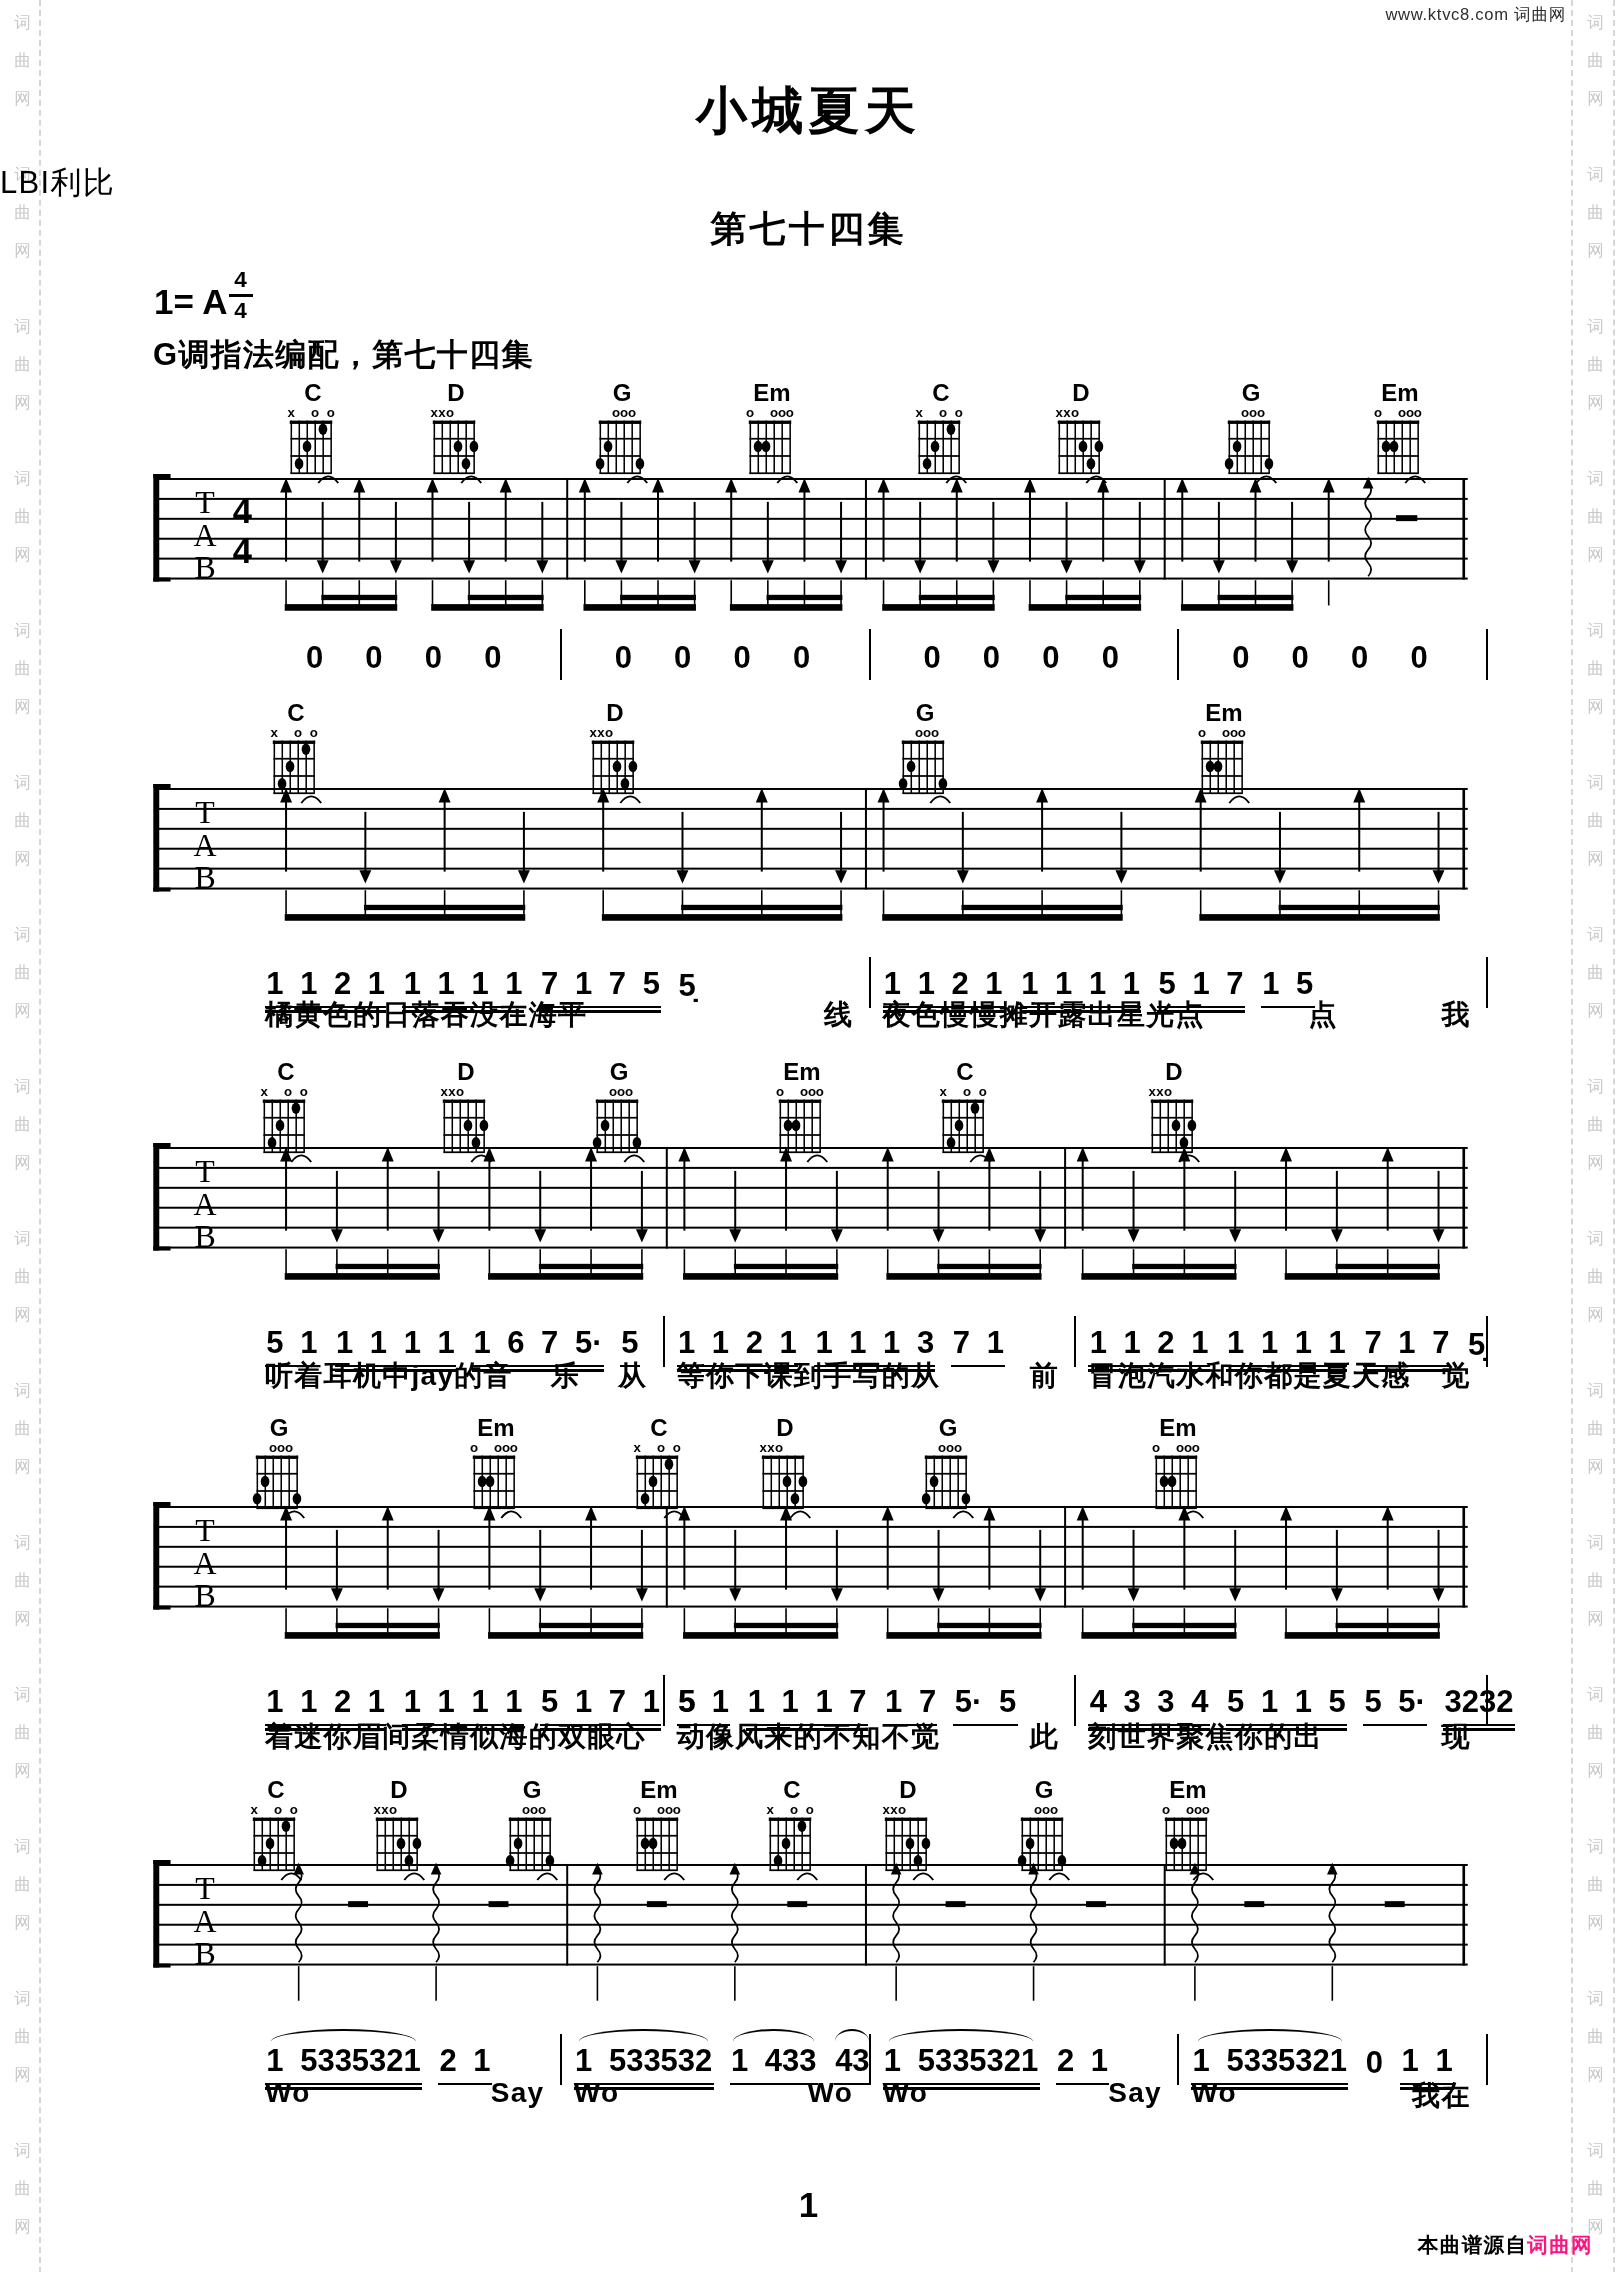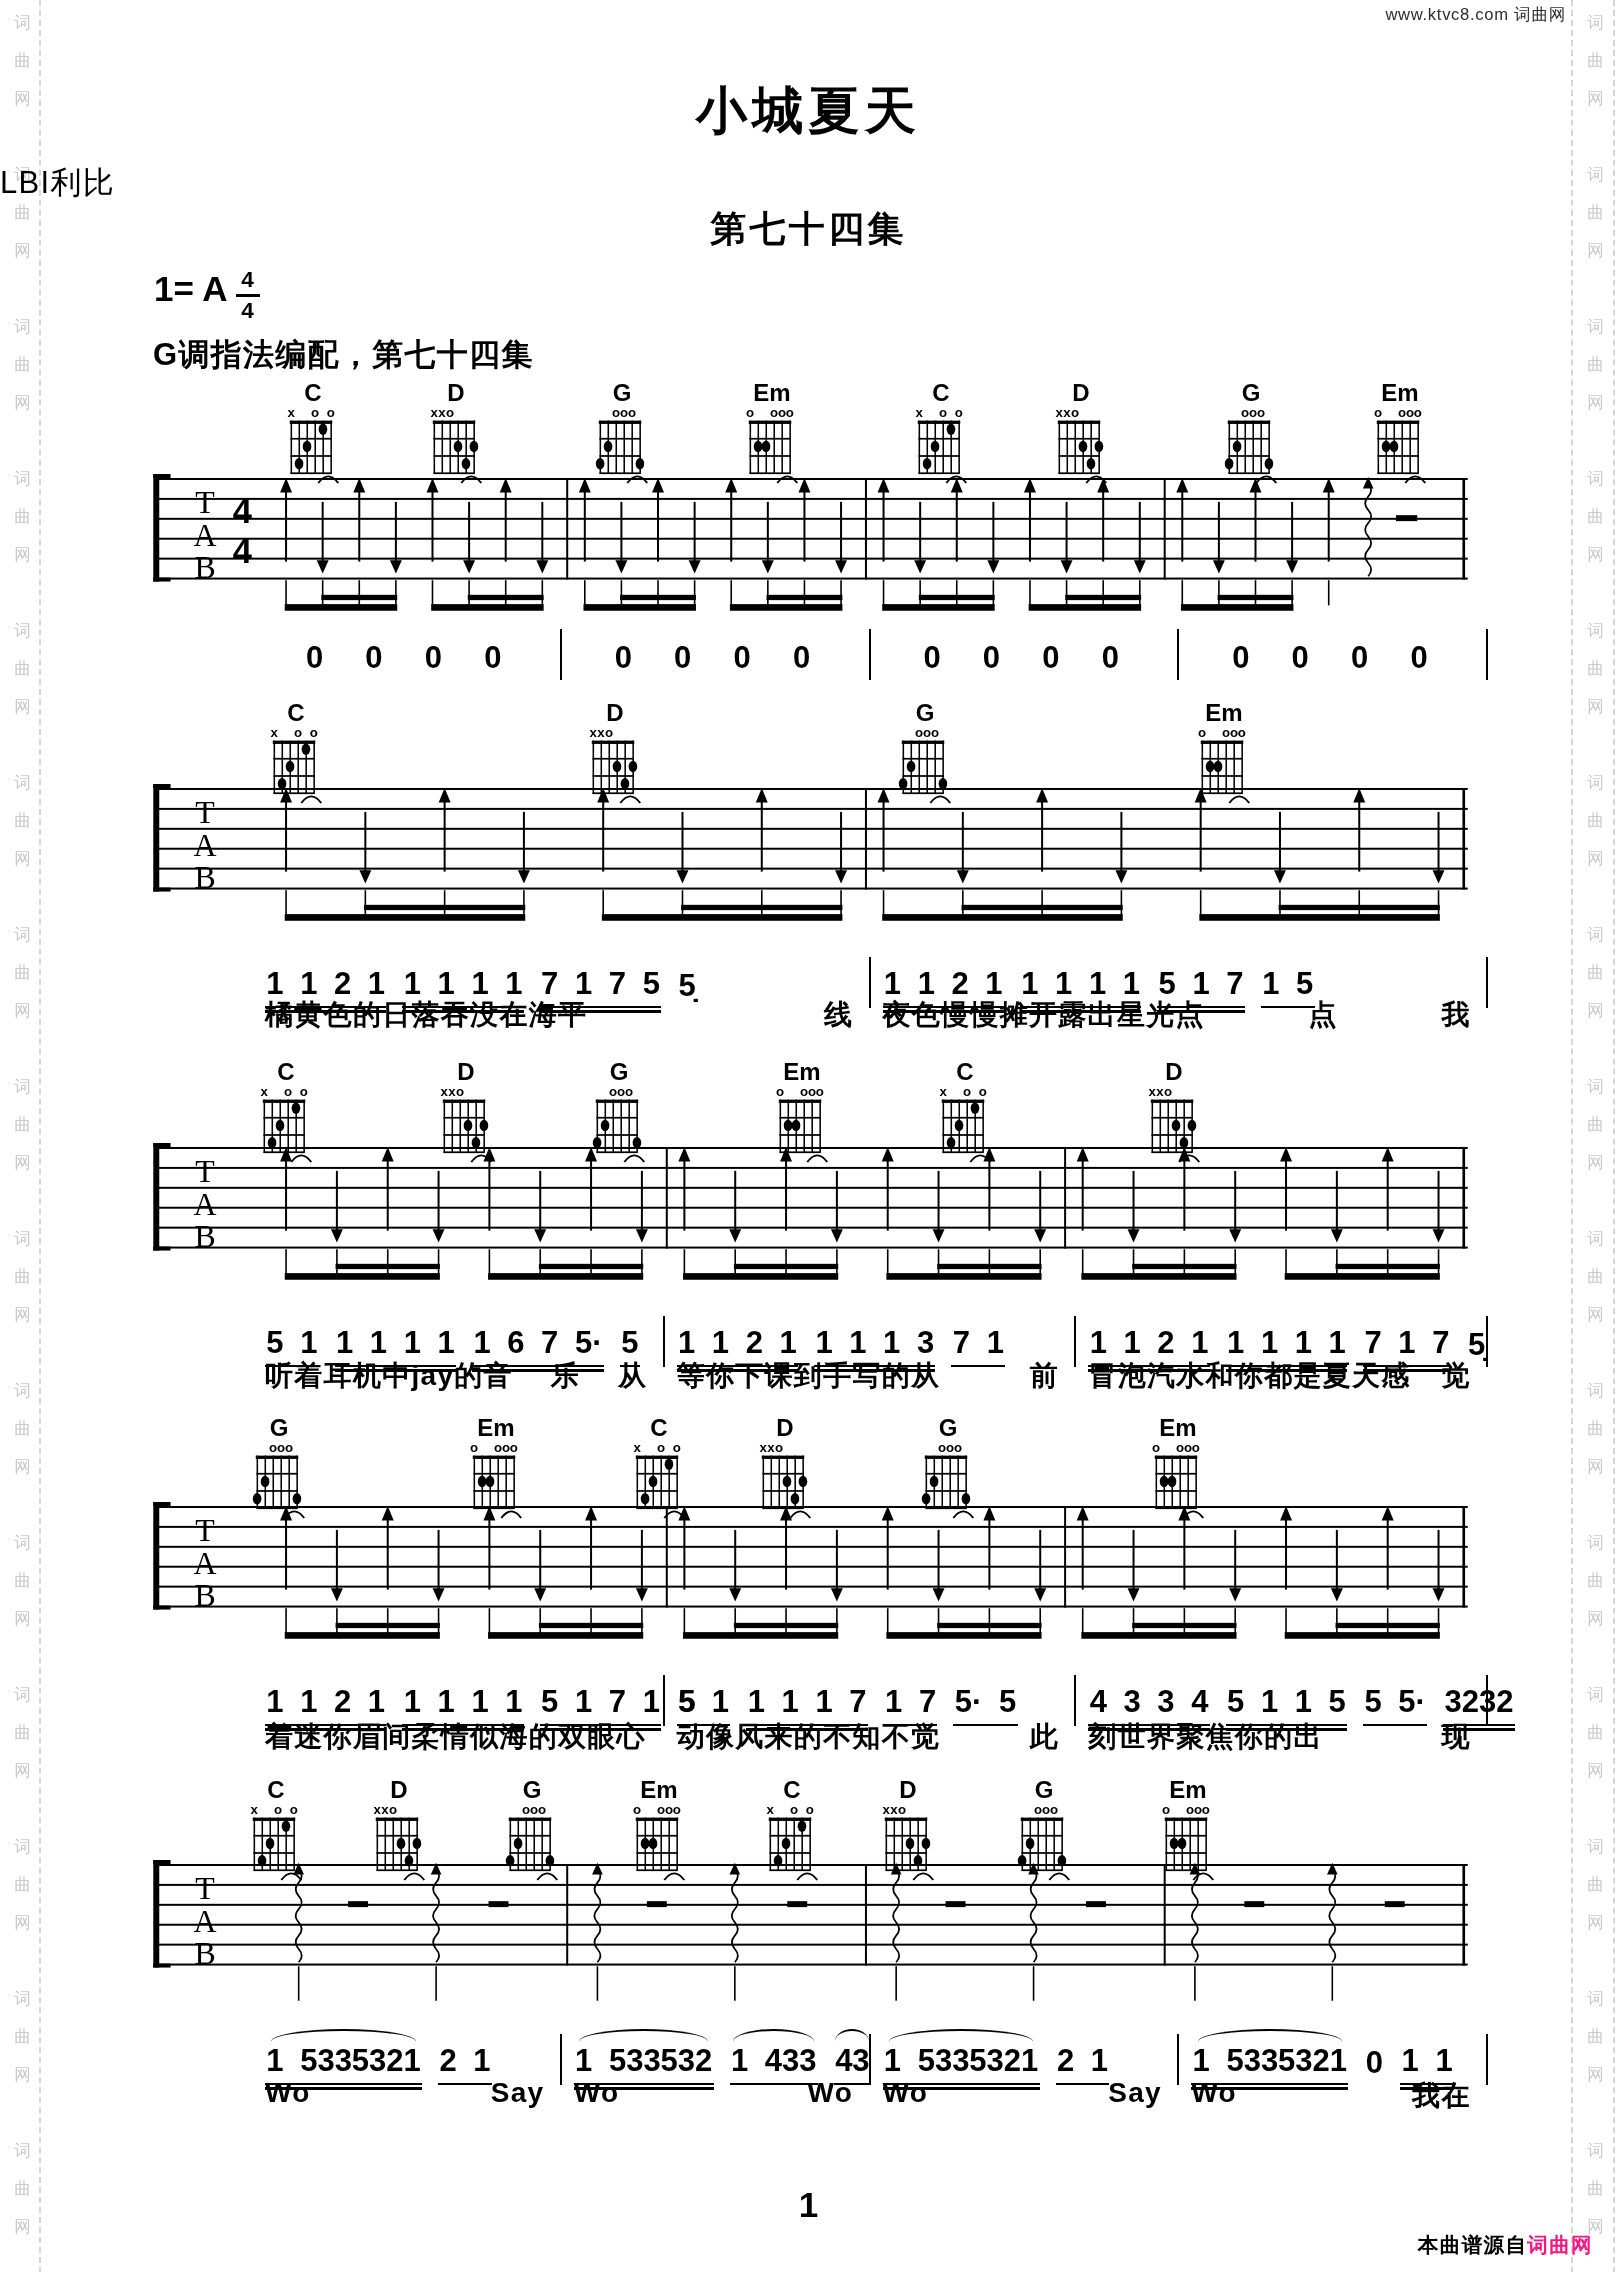--- a/index.html
+++ b/index.html
@@ -15,21 +15,21 @@
   .sidedash{position:absolute;top:0;bottom:0;width:0;border-left:2px dashed #d6d6d6;}
   .url-mark{position:absolute;top:4px;right:51px;font-size:16.6px;color:#2e2e2e;letter-spacing:0.7px;}
   
   .title{position:absolute;top:77px;left:0;right:0;text-align:center;
     font-size:51px;font-weight:700;letter-spacing:5.3px;}
   .artist{position:absolute;top:162px;left:0;right:0;text-align:left;
     font-size:31px;font-weight:400;letter-spacing:1.3px;}
   .episode{position:absolute;top:205px;left:0;right:0;text-align:center;
     font-size:36px;font-weight:700;letter-spacing:3.3px;}
   .keyline{position:absolute;top:269px;left:154px;font-size:35px;font-weight:600;
-    display:flex;align-items:flex-start;gap:8px;}
+    display:flex;align-items:flex-end;gap:1px;}
   .frac{display:inline-flex;flex-direction:column;align-items:center;
     font-size:22.6px;font-weight:700;line-height:1;}
   .frac .bar{width:24px;height:2.7px;background:#000;margin:2.7px 0;}
   .tuning{position:absolute;top:334px;left:153px;font-size:31px;font-weight:650;letter-spacing:1.3px;}
   
   .chord{position:absolute;width:77px;transform:translateX(-50%);text-align:center;}
   .chord-name{font-size:24px;font-weight:600;line-height:1;margin-bottom:1.3px;}
   
   .numrow{position:absolute;left:253px;width:1235px;display:flex;align-items:flex-end;}
   .measure{flex:1 1 0;display:flex;align-items:flex-end;gap:16px;

